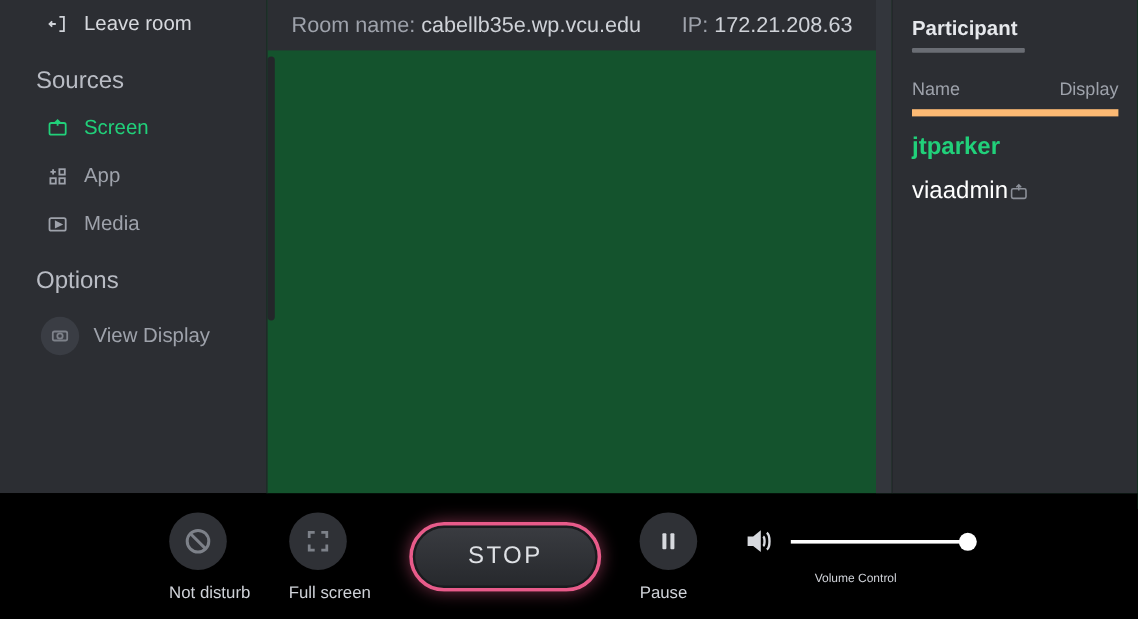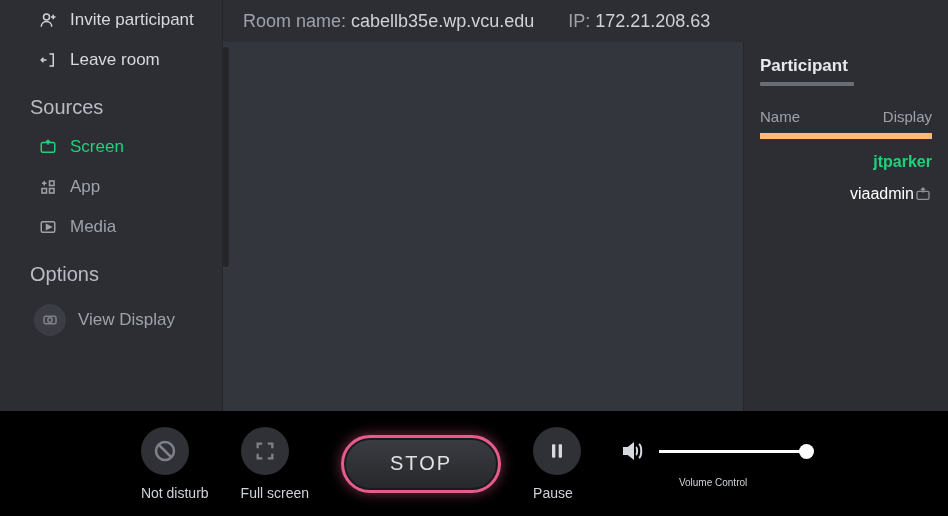--- a/index.html
+++ b/index.html
@@ -10,31 +10,31 @@
     .logo-row { display:flex; align-items:center; gap:8px; padding:10px 16px 12px 16px; }
     .logo-text { font-size:22px; font-weight:600; letter-spacing:.5px; }
     .logo-text .thin { font-weight:300; }
     .sb-item { display:flex; align-items:center; gap:12px; padding:10px 6px 10px 38px; font-size:17px; color:#d7d9de; cursor:pointer; }
     .sb-item .ico { width:20px; display:flex; justify-content:center; }
     .sb-heading { padding:16px 6px 8px 30px; font-size:20px; color:#b9bcc4; font-weight:500; }
     .sb-item.active { color:#21d07a; }
     .sb-item.dim { color:#9ea2ab; }
     .view-disp { display:flex; align-items:center; gap:12px; padding:10px 6px 10px 34px; color:#9ea2ab; font-size:17px; }
     .view-disp .circ { width:32px; height:32px; border-radius:50%; background:#3a3d44; display:flex; align-items:center; justify-content:center; }
-    .main { flex:1; background:#fca5a5; display:flex; flex-direction:column; border-left:1px solid #24262a; position:relative; }
+    .main { flex:1; background:#14532d; display:flex; flex-direction:row; border-left:1px solid #24262a; position:relative; }
     .main::before { content:""; position:absolute; left:0; top:47px; width:6px; height:220px; background:#24262a; border-radius:3px; }
     .header { display:flex; align-items:center; gap:34px; padding:10px 20px; font-size:18px; color:#cfd2d8; background:#2c2e33; height:42px; }
     .header .lbl { color:#9ea2ab; }
     .content { flex:1; display:flex; }
     .stage { flex:1; background:#33363c; }
     .panel { width:205px; background:#2c2e33; padding:14px 16px 0 16px; border-left:1px solid #24262a; }
     .panel-title { font-size:17px; font-weight:600; color:#e6e8ec; margin-bottom:6px; }
     .panel-uline { width:94px; height:4px; background:#6a6d74; border-radius:1px; margin-bottom:22px; }
     .panel-cols { display:flex; justify-content:space-between; font-size:15px; color:#9ea2ab; padding-bottom:8px; border-bottom:6px solid #fdba74; }
-    .prow { display:flex; justify-content:flex-end; align-items:center; padding:14px 0 0 0; font-size:16px; }
+    .prow { display:flex; justify-content:flex-start; align-items:center; padding:14px 0 0 0; font-size:20px; }
     .prow.me { color:#21d07a; font-weight:600; }
     .prow .picon { color:#8c9099; }
     .controls { height:105px; background:#000; display:flex; align-items:center; justify-content:center; gap:32px; padding:0 20px; }
     .ctl { display:flex; flex-direction:column; align-items:flex-start; gap:10px; color:#cfd2d8; font-size:14px; }
     .rnd { width:48px; height:48px; border-radius:50%; background:#2f3136; display:flex; align-items:center; justify-content:center; cursor:pointer; }
     .stop-wrap { display:flex; flex-direction:column; align-items:center; }
     .stop-btn { width:160px; height:58px; border-radius:32px; background:linear-gradient(#3a3c41,#26282c); border:3px solid #e85b8a; box-shadow:0 0 14px rgba(232,91,138,.5), inset 0 0 0 2px #1a1b1e; display:flex; align-items:center; justify-content:center; font-size:20px; letter-spacing:2px; color:#dfe1e5; cursor:pointer; }
     .vol { display:flex; flex-direction:column; align-items:center; gap:14px; margin-left:6px; }
     .vol-row { display:flex; align-items:center; gap:14px; }
     .slider { position:relative; width:148px; height:3px; background:#fff; }
@@ -43,30 +43,20 @@
     svg { display:block; }
   </style>
 </head>
 <body>
 
 <div class="app">
   <div class="top">
 
     <div class="sidebar">
 
-      <div class="sb-item">
-        <span class="ico">
-          <svg width="18" height="18" viewBox="0 0 24 24" fill="none" stroke="#cfd2d8" stroke-width="2">
-              <circle cx="10" cy="8" r="4"></circle>
-              <path d="M3 21c0-4 3-7 7-7s7 3 7 7"></path>
-              <path d="M19 5v6M16 8h6"></path>
-            </svg>
-        </span>
-        <span>Invite participant</span>
-      </div>
 
       <div class="sb-item">
         <span class="ico">
           <svg width="18" height="18" viewBox="0 0 24 24" fill="none" stroke="#cfd2d8" stroke-width="2">
               <path d="M14 4h5v16h-5"></path>
               <path d="M10 12H3M6 9l-3 3 3 3"></path>
             </svg>
         </span>
         <span>Leave room</span>
       </div>

